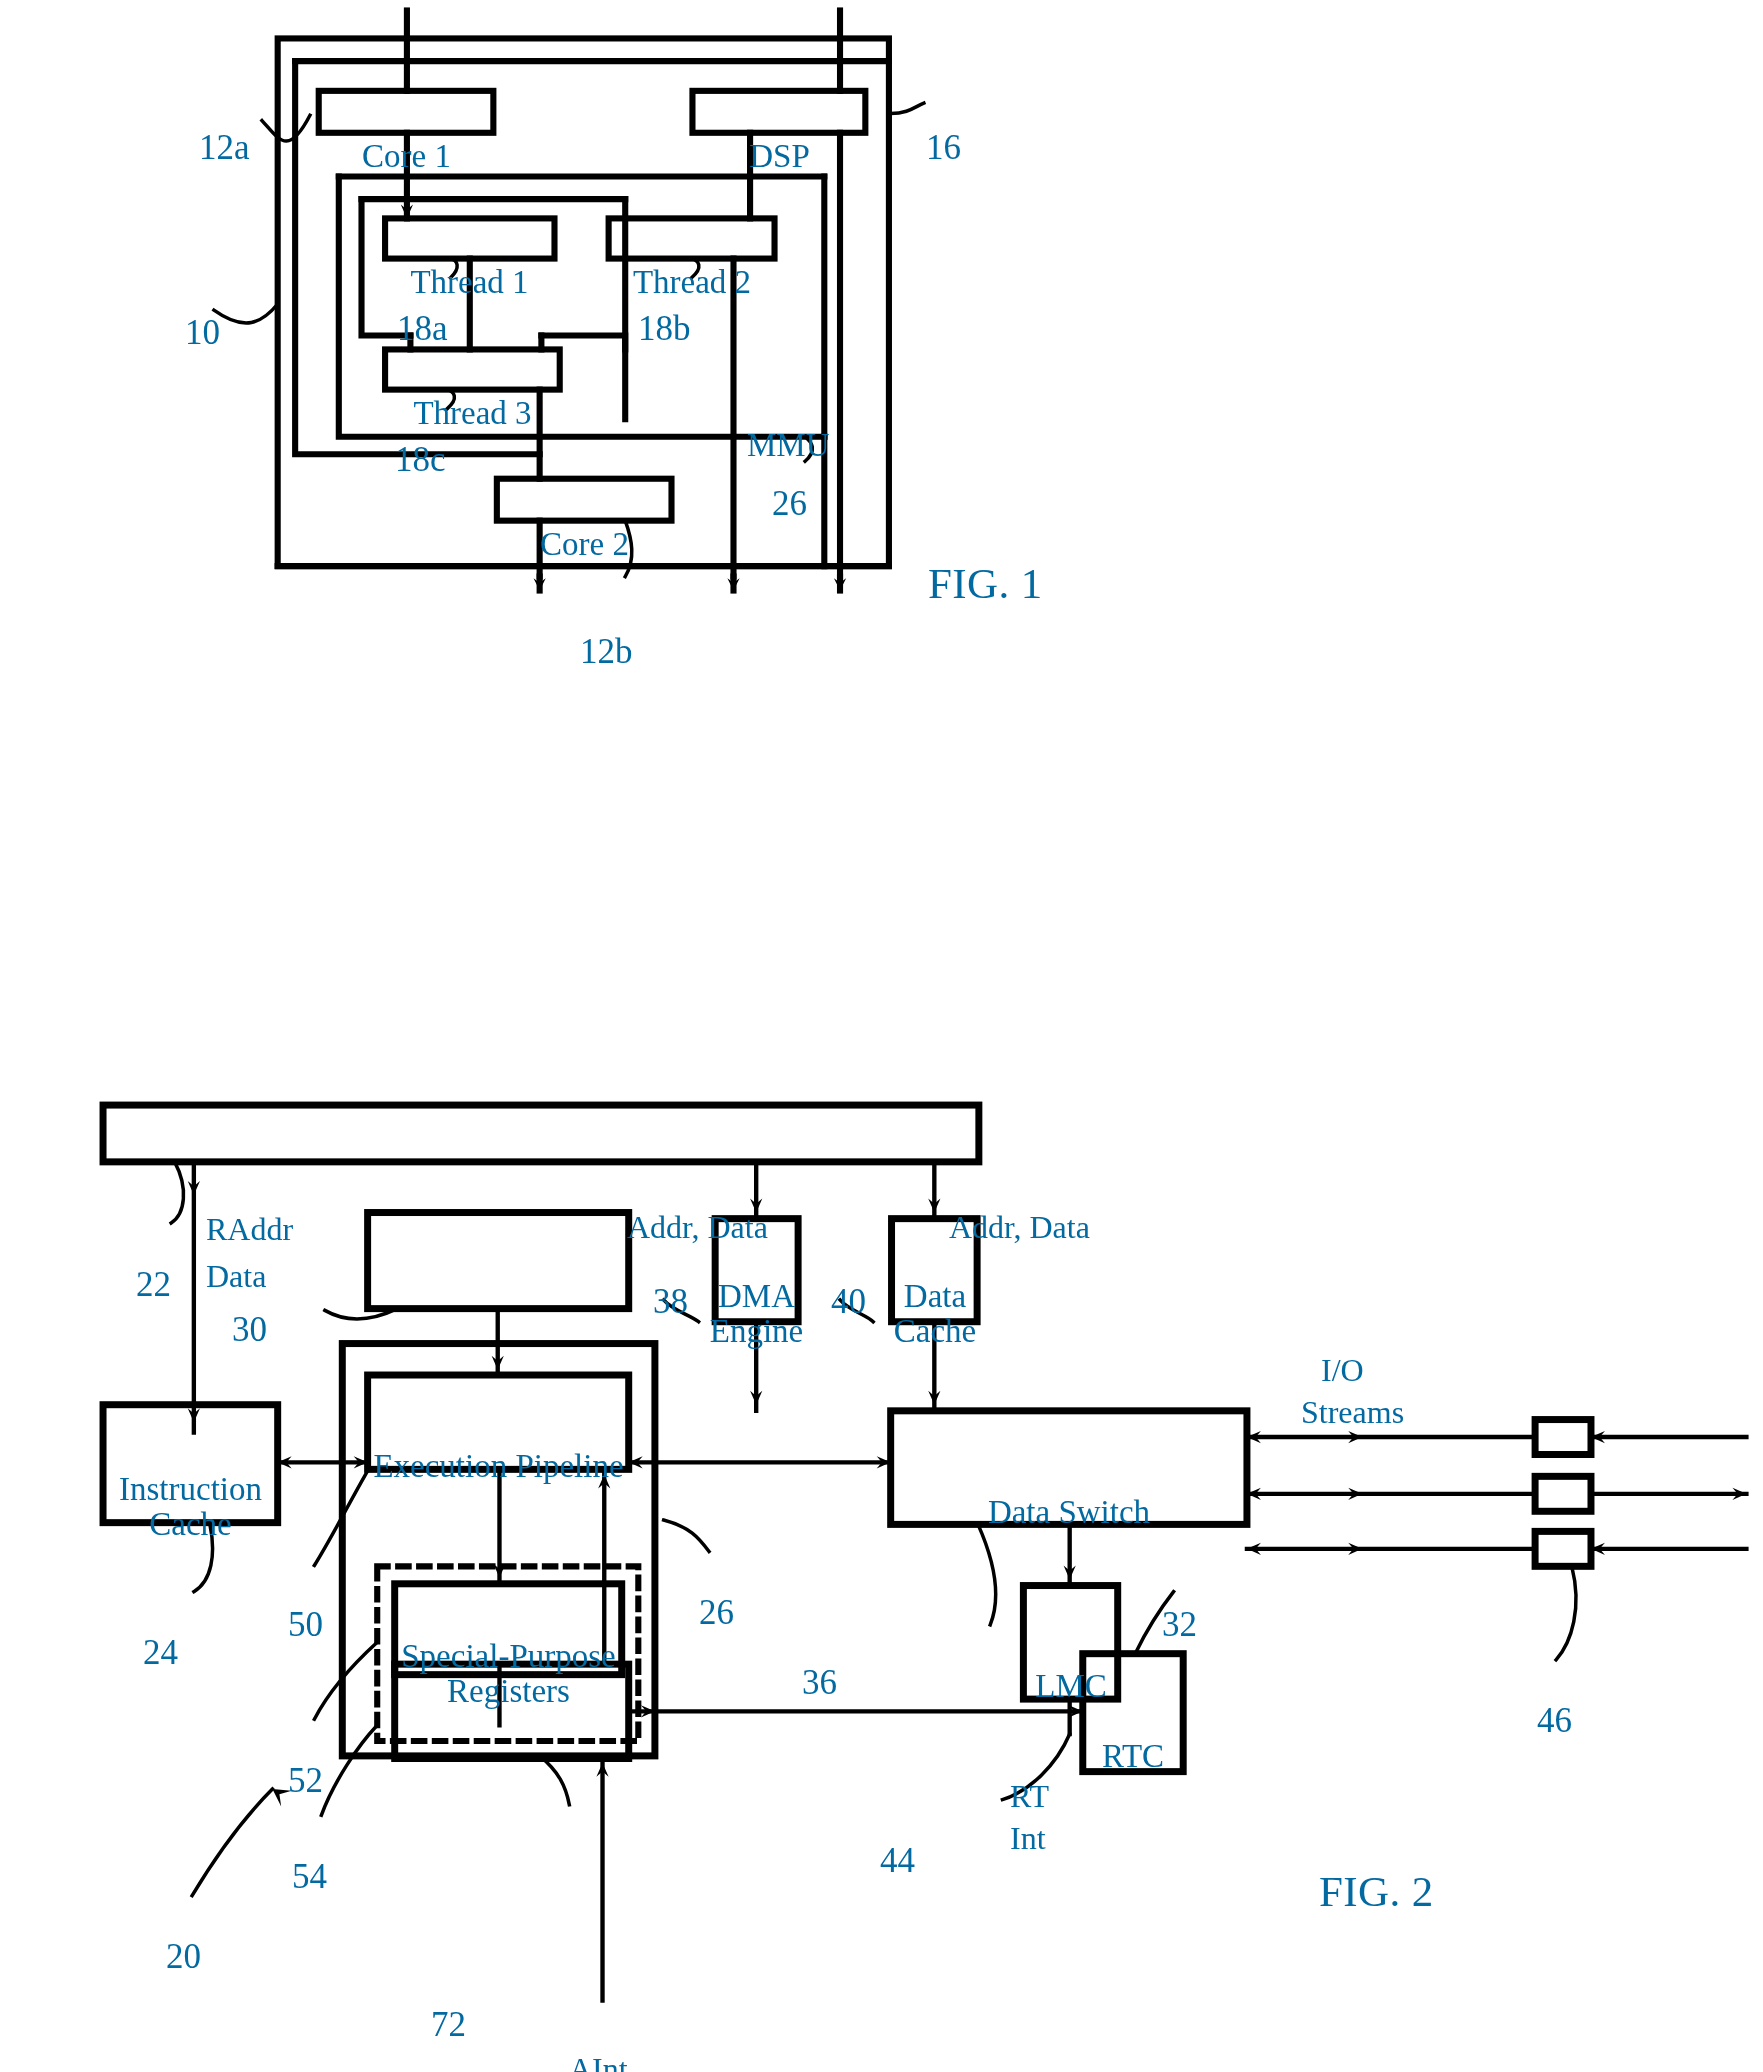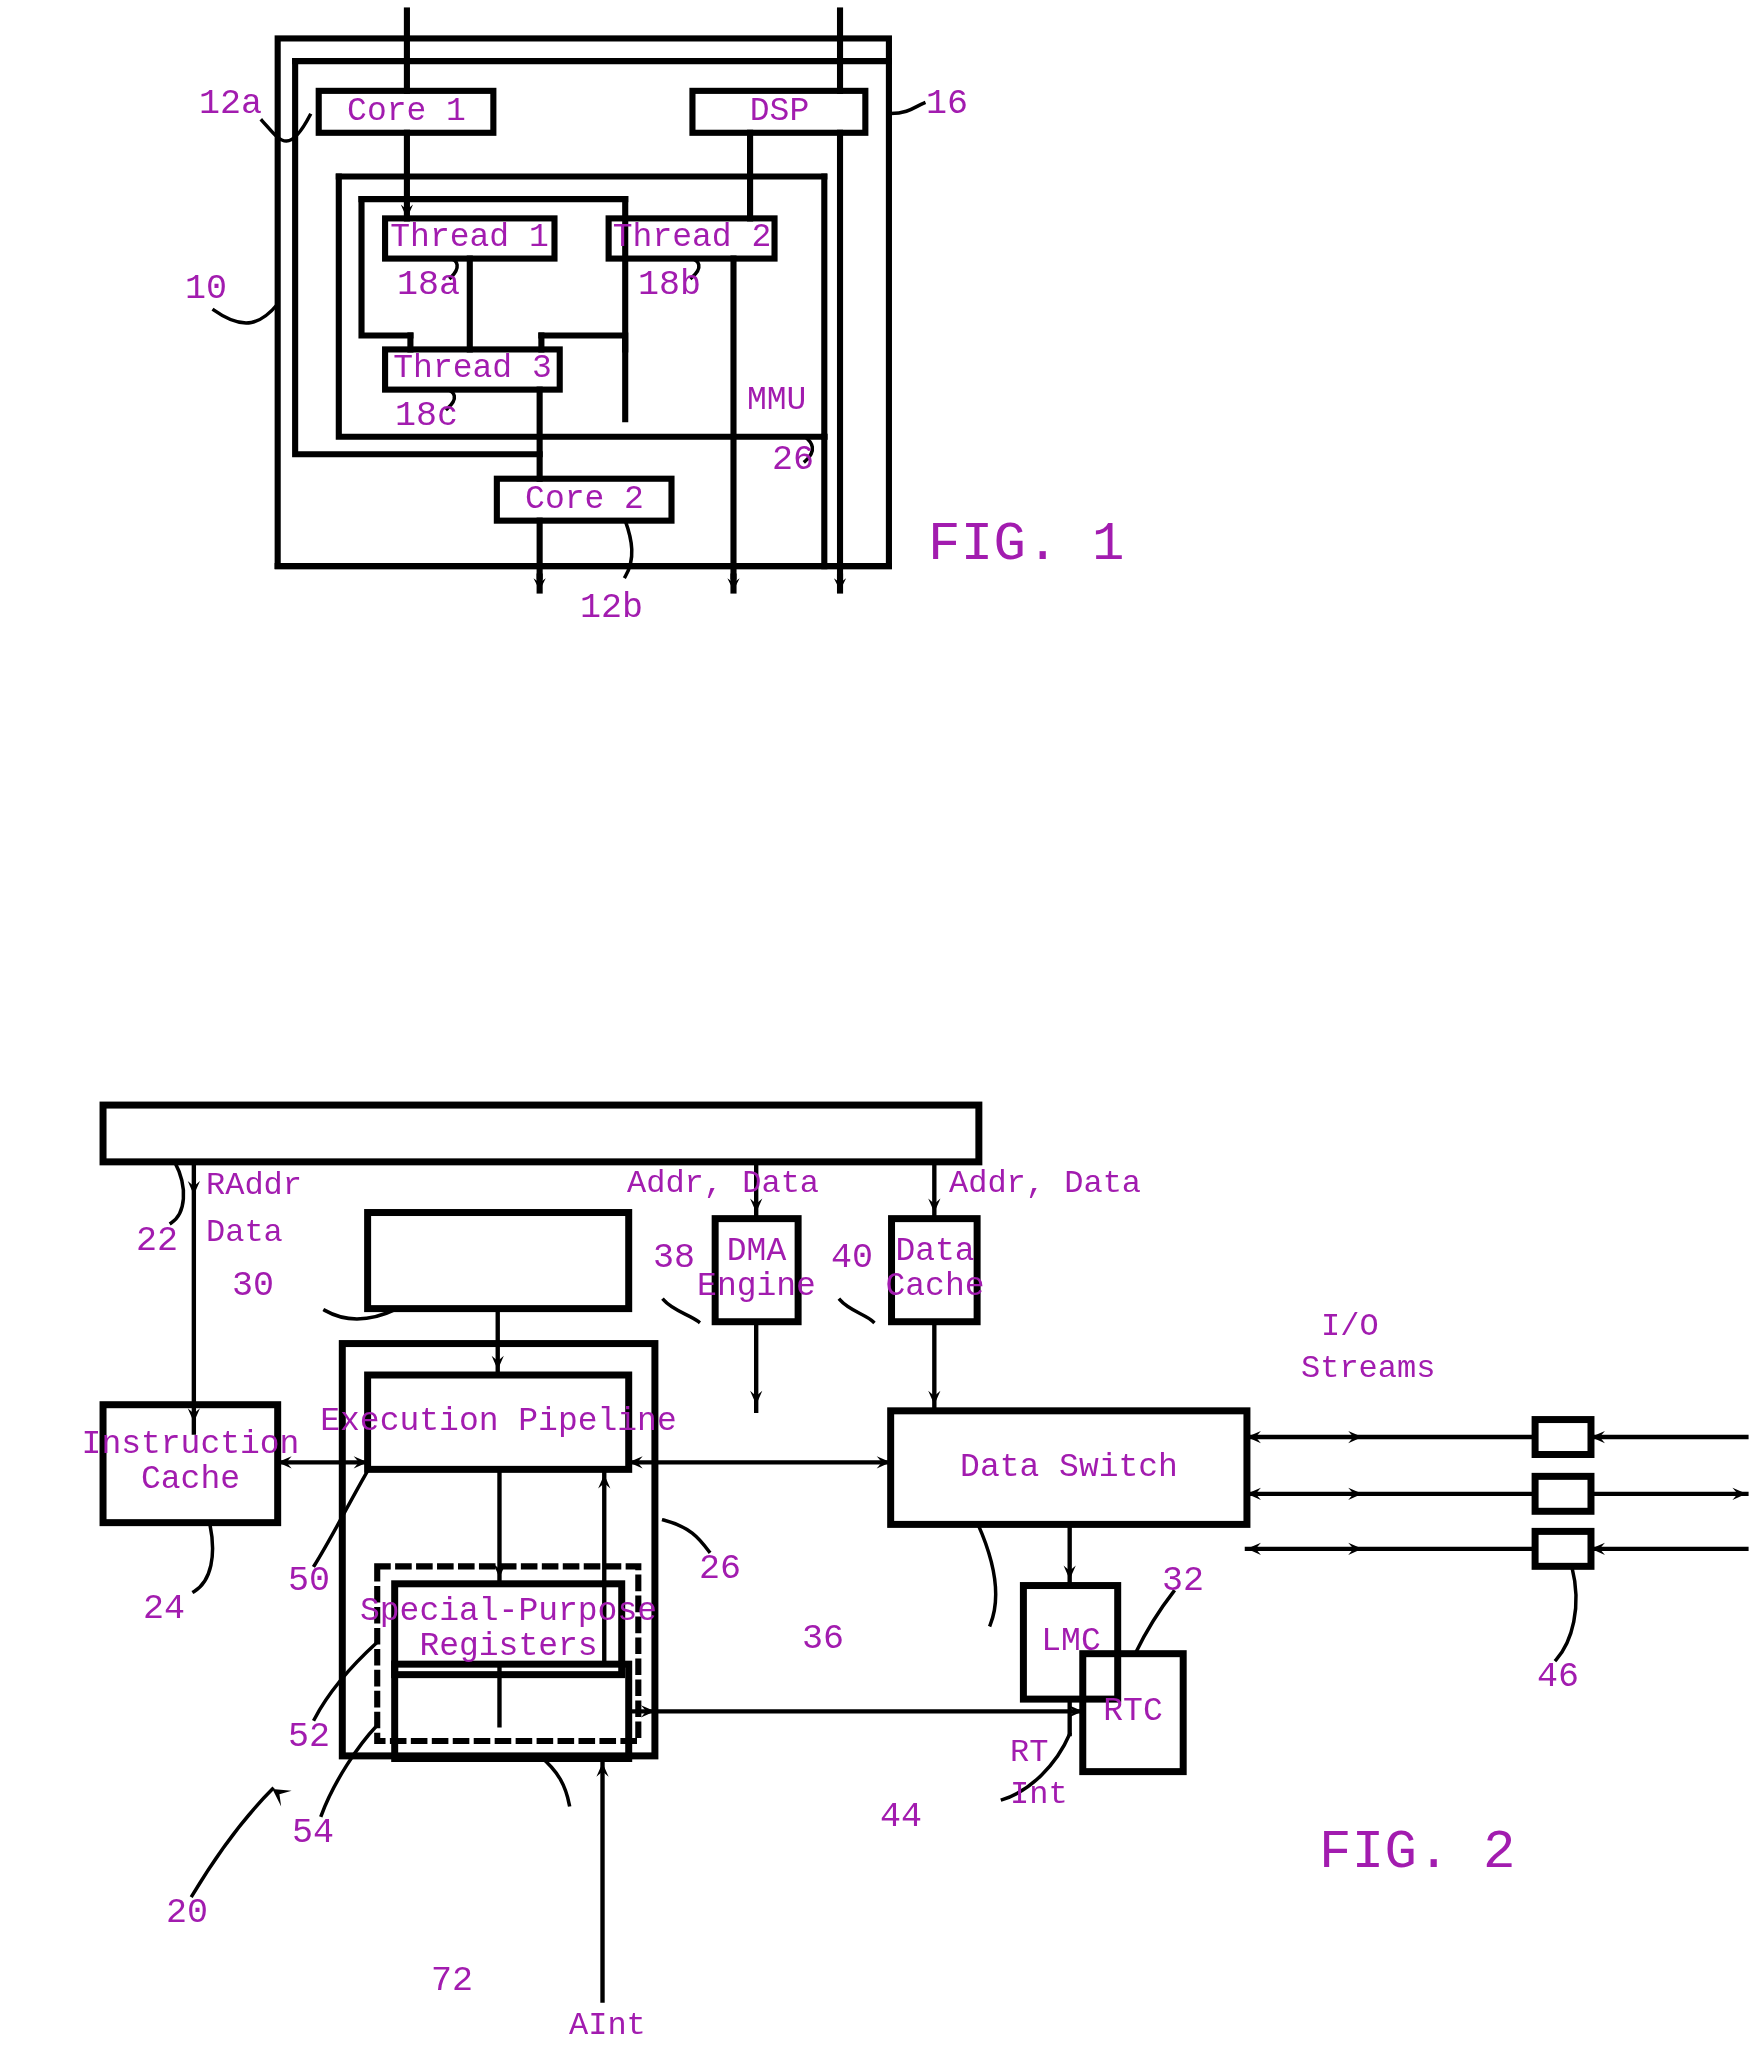--- a/index.html
+++ b/index.html
@@ -23,36 +23,37 @@
     position: absolute;
     left: 0;
     top: 0;
     width: 1763px;
     height: 2073px;
     overflow: visible;
   }
   .lbl {
     position: absolute;
     white-space: nowrap;
-    font-family: Liberation Mono, monospace;
-    color: #a21caf;
+    font-family: Liberation Serif, serif;
+    color: #0369a1;
     line-height: 1.05;
+    margin-top: 44px;
   }
   .box-label {
     font-size: 33px;
     text-align: center;
   }
   .ref-num {
     font-size: 35px;
   }
   .sig-label {
     font-size: 32px;
   }
   .fig-caption {
-    font-size: 54px;
+    font-size: 43px;
     letter-spacing: 0.4px;
   }
   .two-line {
     text-align: center;
   }
   .centerbox {
     position: absolute;
     display: flex;
     align-items: center;
     justify-content: center;

